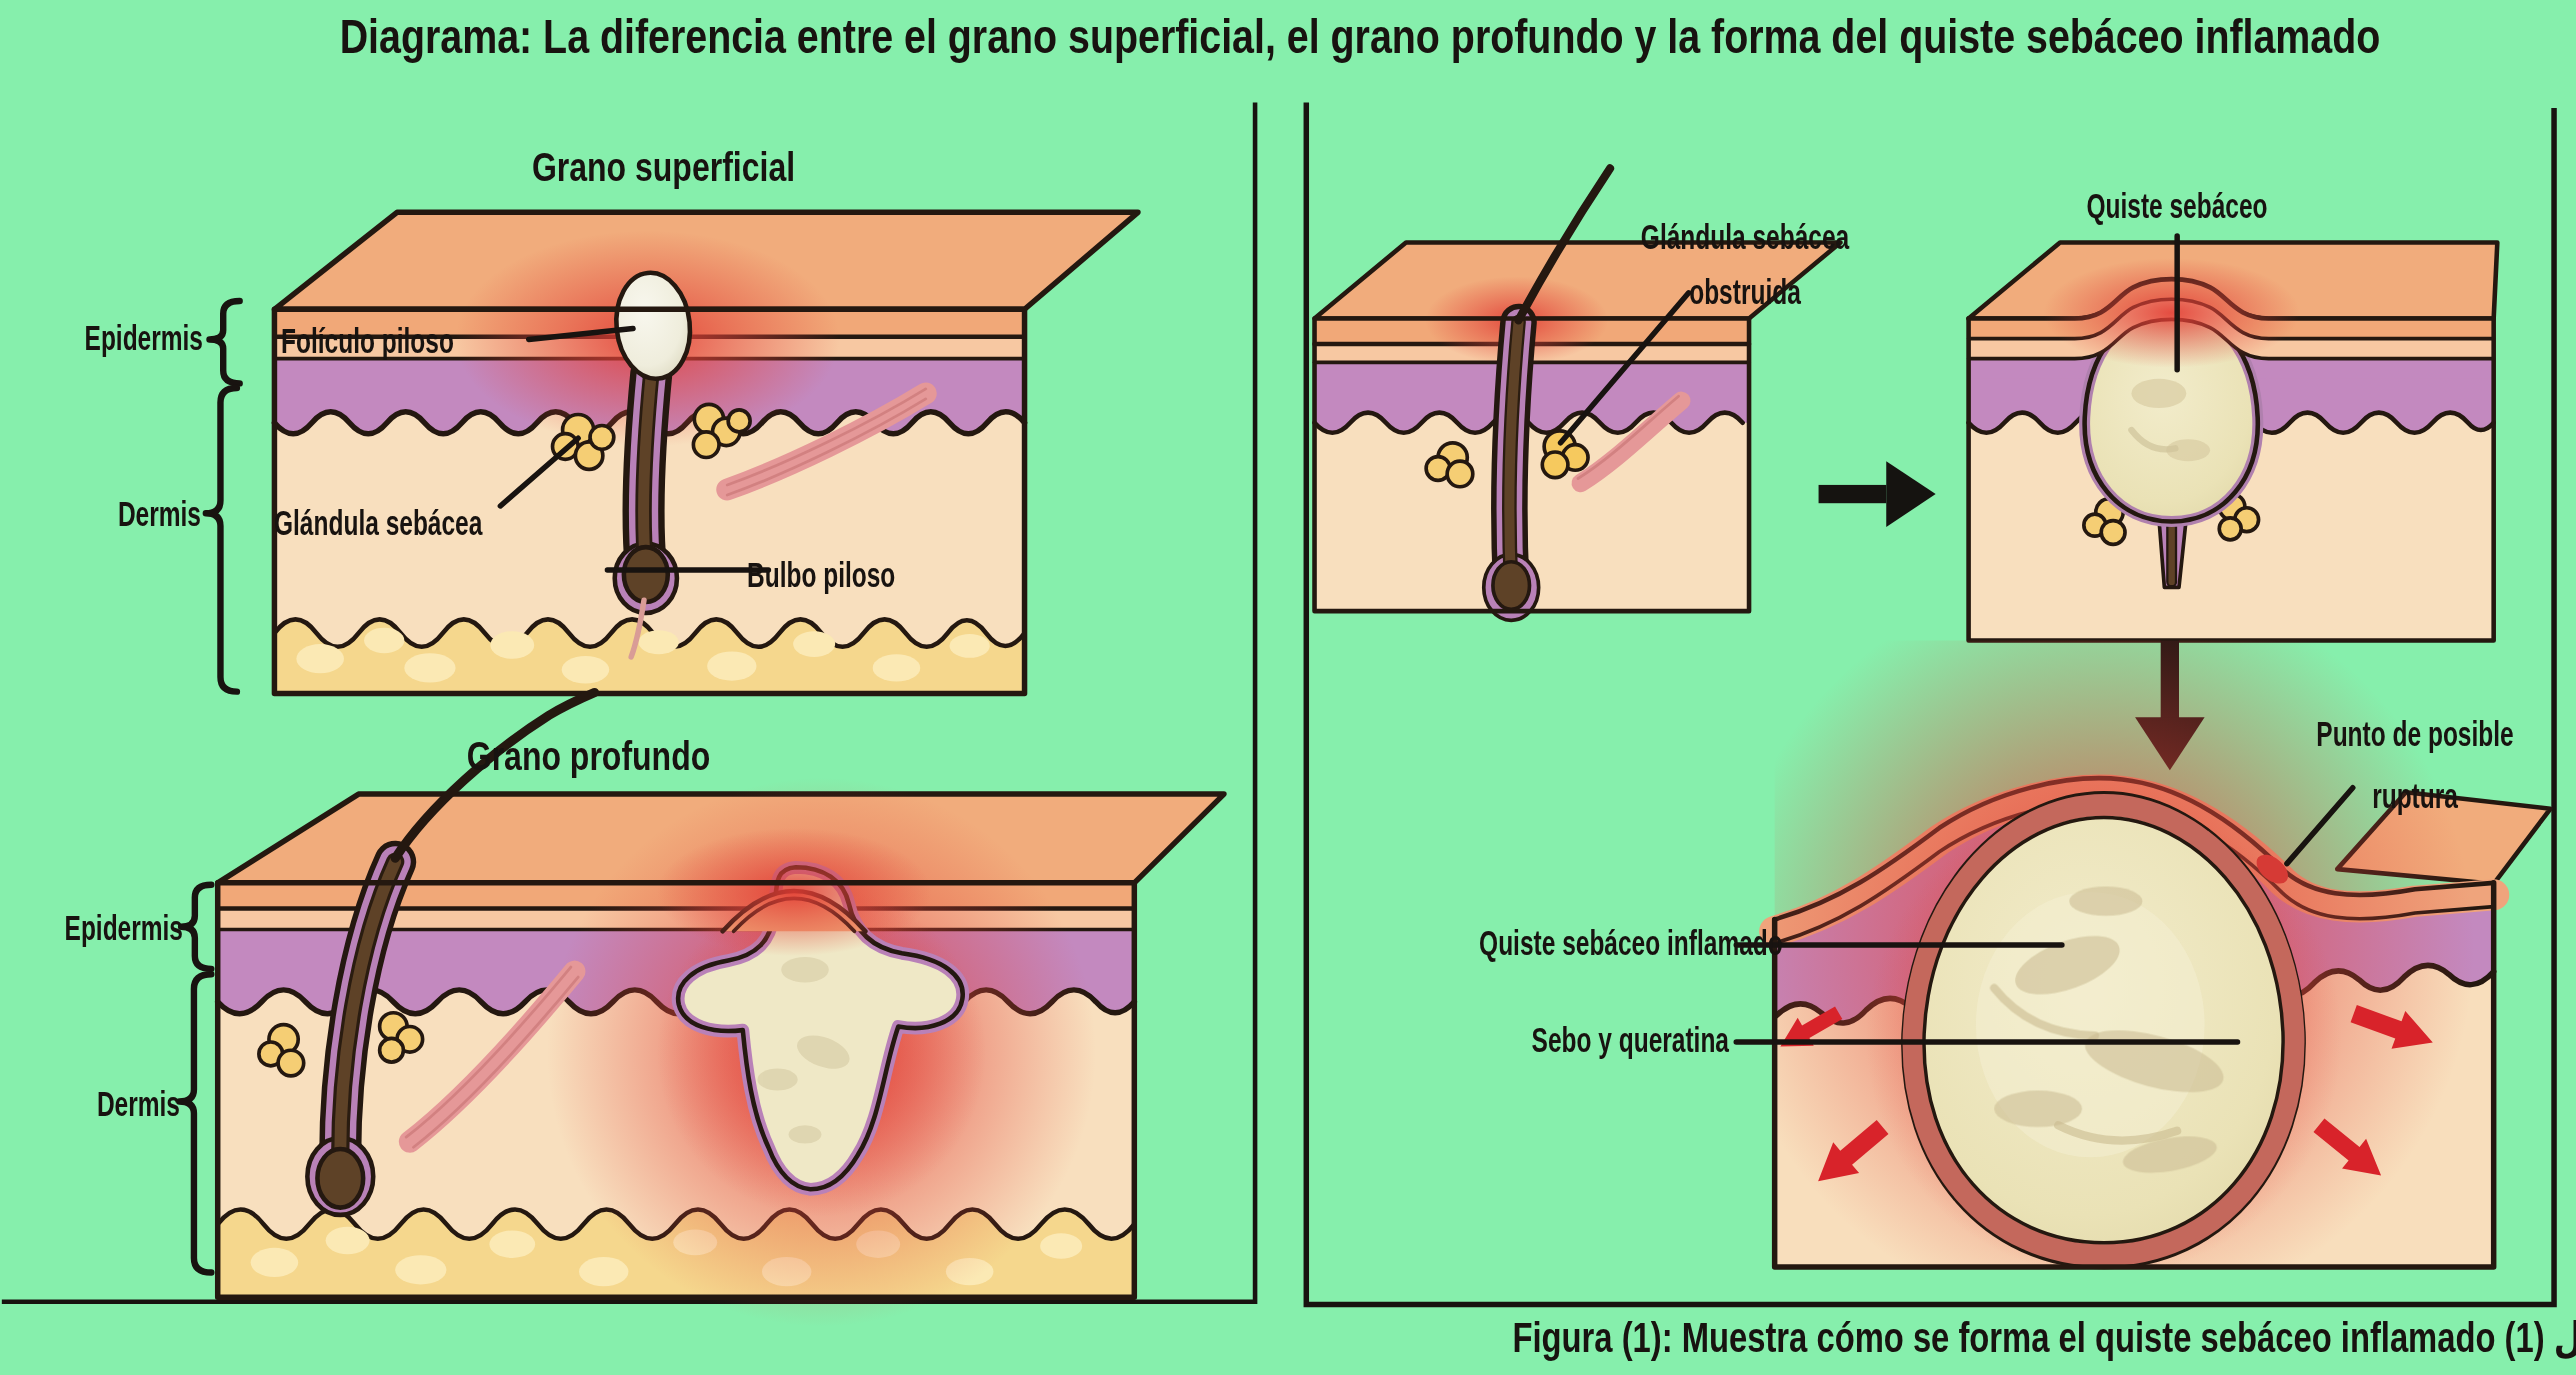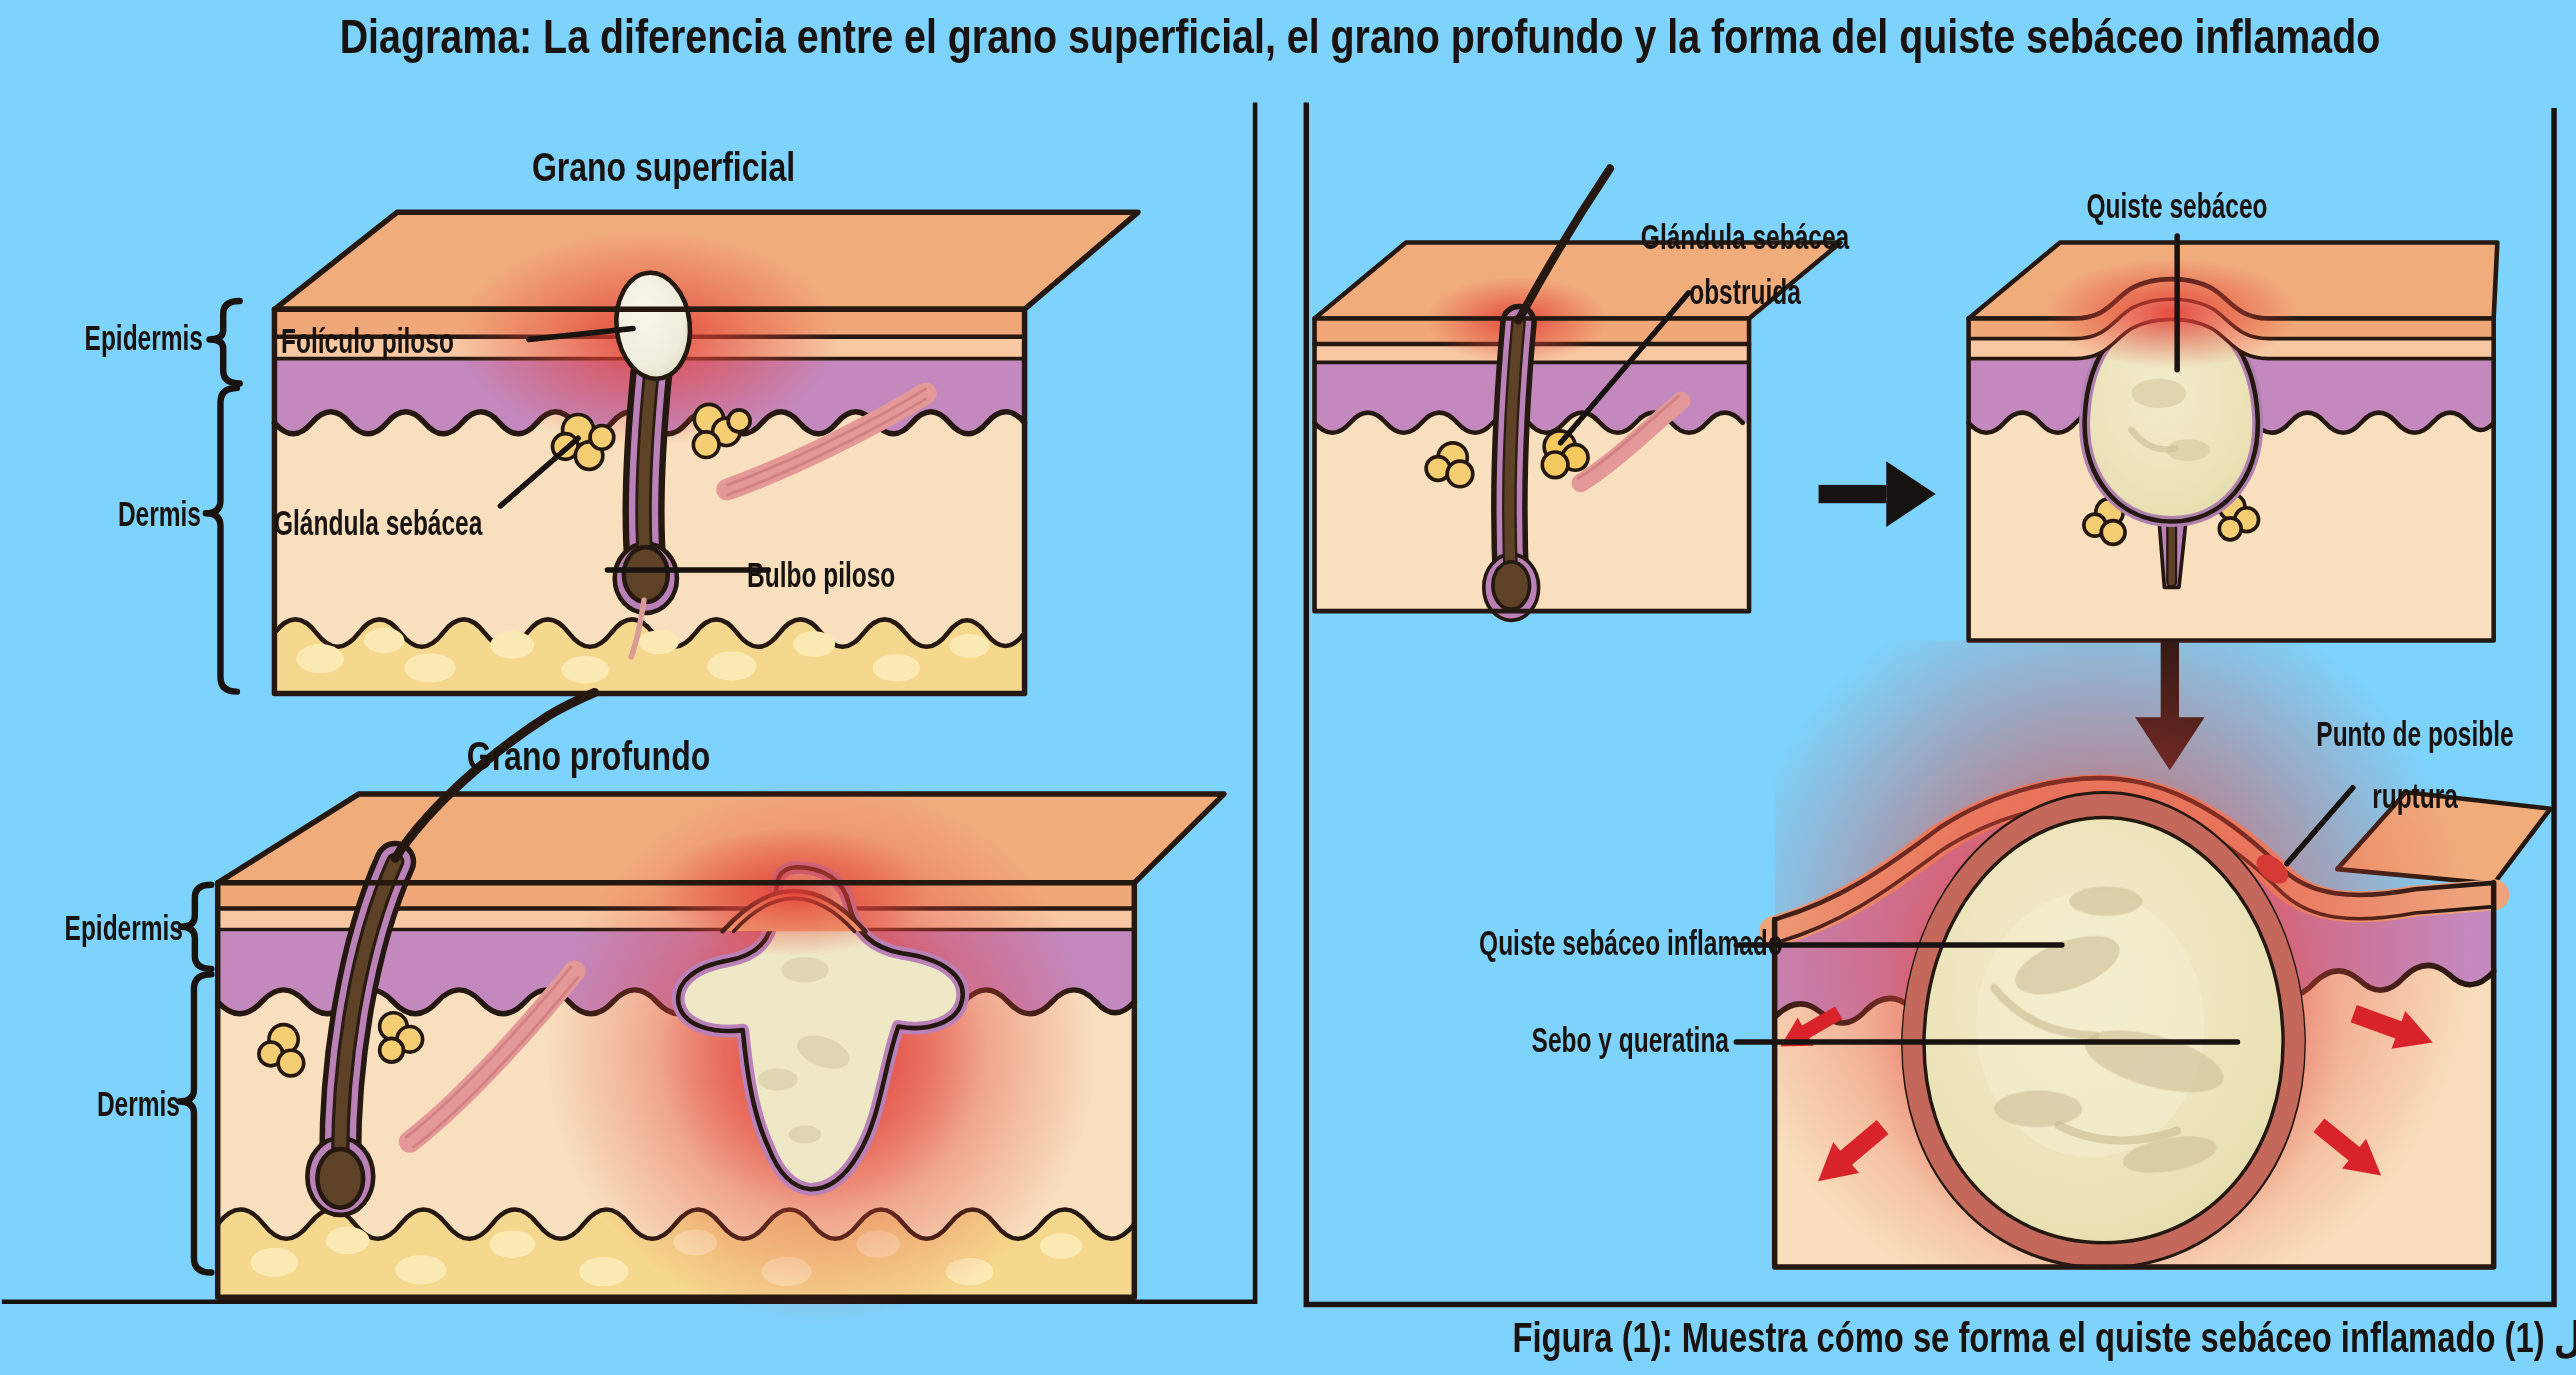--- a/index.html
+++ b/index.html
@@ -1,16 +1,16 @@
 <!DOCTYPE html>
 <html style="font-size:14.6px"><head>
 <meta charset="utf-8">
 <style>
   html,body{margin:0;padding:0;background:#FBFAF7;}
-  .stage{position:relative;width:2576px;height:1376px;background:#7dd3fc;overflow:hidden;
+  .stage{position:relative;width:2576px;height:1376px;background:#86efac;overflow:hidden;
          font-family:"Liberation Sans","DejaVu Sans",sans-serif;}
   .art{position:absolute;left:0;top:0;width:2576px;height:1376px;}
   .lbl{position:absolute;font-weight:700;color:#181310;white-space:nowrap;
        font-size:35px;line-height:1.08;}
   .c{text-align:center;} .r{text-align:right;} .l{text-align:left;}
   .sx-c{transform:scaleX(.70);transform-origin:50% 50%;}
   .sx-r{transform:scaleX(.70);transform-origin:100% 50%;}
   .sx-l{transform:scaleX(.70);transform-origin:0 50%;}
   .ttl{font-size:48px;transform:scaleX(.82);transform-origin:50% 50%;}
   .ptitle{font-size:40px;transform:scaleX(.80);transform-origin:50% 50%;}

